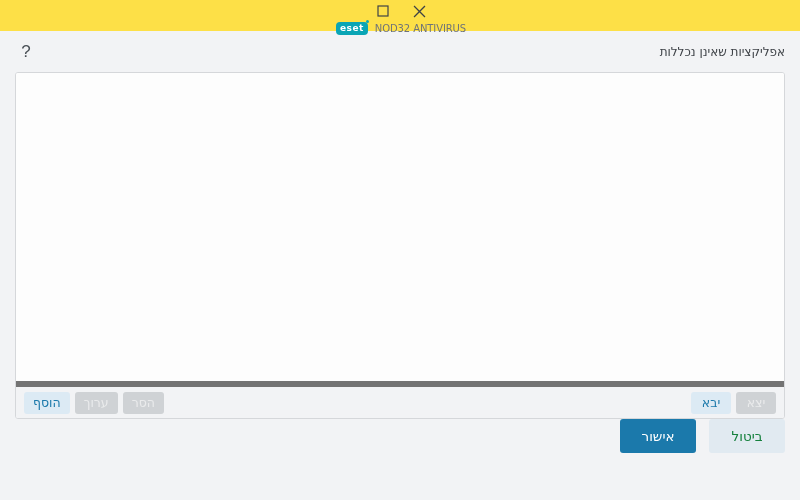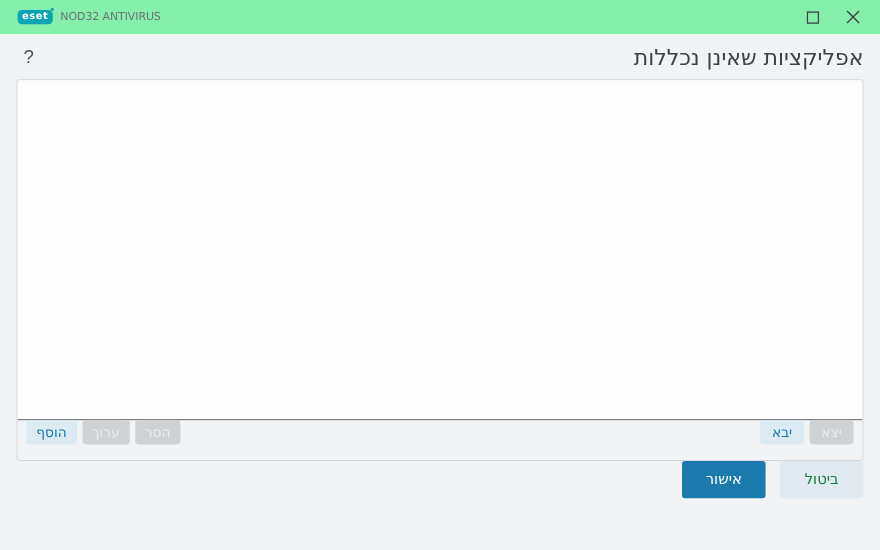--- a/index.html
+++ b/index.html
@@ -22,25 +22,26 @@
     height: 500px;
     display: flex;
     flex-direction: column;
     background: #f2f3f5;
   }
 
   
   .titlebar {
     height: 31px;
     min-height: 31px;
-    background: #86efac;
+    background: #fde047;
     display: flex;
     align-items: center;
     padding: 0 14px 0 16px;
     box-sizing: border-box;
+    flex-direction: column;
   }
   .window-controls {
     display: flex;
     align-items: center;
     gap: 14px;
     order: 1;
   }
   .win-btn {
     width: 22px;
     height: 22px;
@@ -106,21 +107,21 @@
     min-height: 41px;
     display: flex;
     align-items: center;
     padding: 0 15px;
     box-sizing: border-box;
   }
   .page-title {
     order: 1;
     flex: 1 1 auto;
     text-align: right;
-    font-size: 20px;
+    font-size: 12px;
     color: #3e4247;
     line-height: 20px;
     white-space: nowrap;
   }
   .help-btn {
     order: 2;
     width: 22px;
     height: 22px;
     display: flex;
     align-items: center;
@@ -149,24 +150,24 @@
   .list-area {
     flex: 1 1 auto;
     background: #fdfdfd;
     overflow: auto;
   }
   .list-empty { height: 100%; }
 
   .panel-toolbar {
     height: 37px;
     min-height: 37px;
-    border-top: 1px solid #737373;
+    border-top: 6px solid #737373;
     background: #f2f3f5;
     display: flex;
-    align-items: flex-start;
+    align-items: center;
     padding: 0 8px;
     box-sizing: border-box;
     flex-direction: row-reverse;
   }
   .toolbar-group {
     display: flex;
     align-items: center;
     gap: 5px;
     flex-direction: row-reverse;
   }

